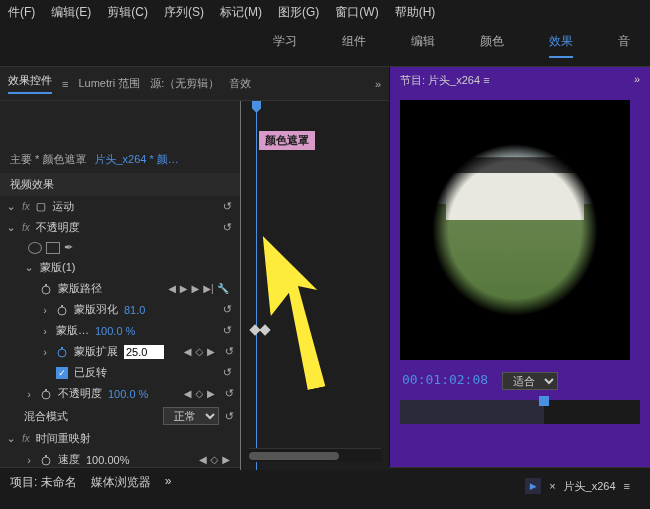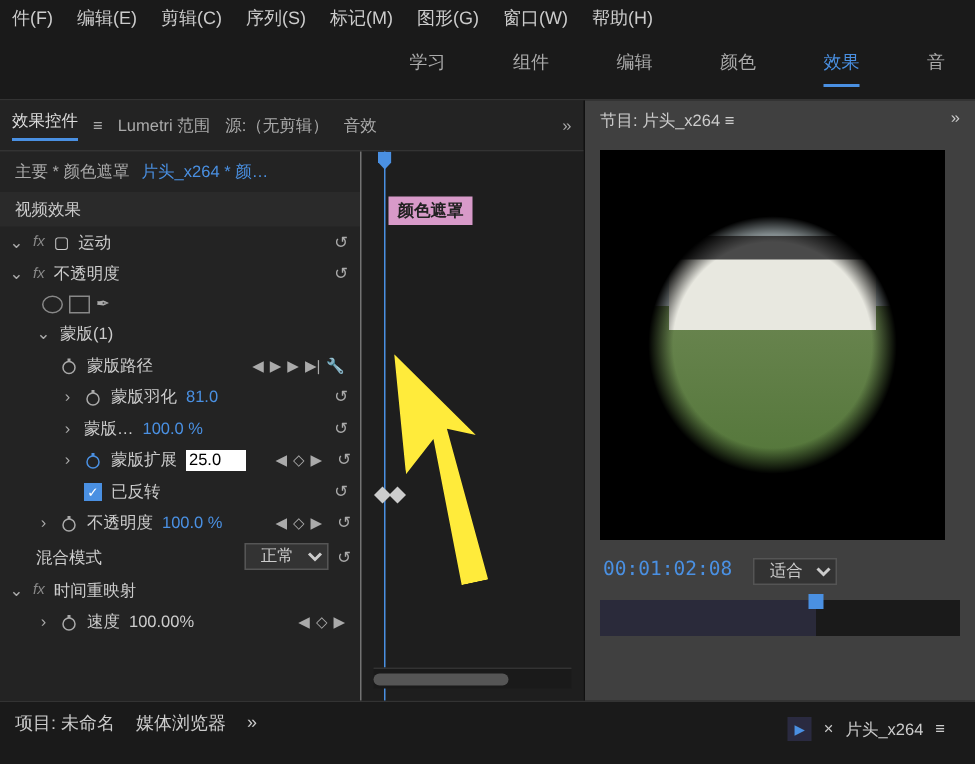--- a/index.html
+++ b/index.html
@@ -5,25 +5,25 @@
 * { margin: 0; padding: 0; box-sizing: border-box; font-family: "Microsoft YaHei", sans-serif; }
 body { background: #1a1a1a; color: #ccc; font-size: 12px; width: 650px; height: 509px; overflow: hidden; position: relative; }
 .menubar { display: flex; gap: 16px; padding: 4px 8px; background: #1a1a1a; font-size: 12px; }
 .menubar span { color: #ccc; cursor: pointer; }
 .tabbar { display: flex; gap: 45px; padding: 8px 0; justify-content: flex-end; padding-right: 20px; border-bottom: 1px solid #333; }
 .tabbar span { color: #aaa; cursor: pointer; }
 .tabbar .active { color: #4a90e2; }
 .tabbar .underline { border-bottom: 2px solid #4a90e2; padding-bottom: 6px; }
 .main { display: flex; height: 400px; }
 .left { width: 390px; background: #232323; border-right: 1px solid #111; display: flex; flex-direction: column; }
-.right { flex: 1; background: #404040; display: flex; flex-direction: column; }
+.right { flex: 1; background: #4c1d95; display: flex; flex-direction: column; }
 .panel-tabs { display: flex; gap: 10px; padding: 6px 8px; align-items: center; font-size: 11px; color: #aaa; border-bottom: 1px solid #333; }
 .panel-tabs .sel { color: #ddd; border-bottom: 2px solid #4a90e2; padding-bottom: 4px; }
 .panel-tabs .menu { margin-left: auto; cursor: pointer; }
-.crumb { padding: 6px 10px; font-size: 11px; color: #aaa; display: flex; gap: 8px; align-items: center; }
+.crumb { padding: 6px 10px; font-size: 11px; color: #aaa; display: flex; gap: 8px; align-items: center; margin-top: 45px; }
 .crumb .link { color: #4a90e2; }
 .section-hdr { padding: 4px 10px; font-size: 11px; color: #ccc; background: #2a2a2a; }
 .prop-row { display: flex; align-items: center; padding: 3px 6px; gap: 6px; font-size: 11px; position: relative; }
 .prop-row .caret { width: 10px; color: #aaa; cursor: pointer; text-align: center; }
 .prop-row .fx { color: #888; font-size: 10px; font-style: italic; }
 .prop-row .stopwatch { width: 12px; height: 12px; cursor: pointer; display: inline-flex; align-items: center; justify-content: center; }
 .prop-row .label { flex: 0 0 auto; color: #ccc; }
 .prop-row .val { color: #4a90e2; cursor: pointer; }
 .prop-row .val-input { background: #fff; color: #000; width: 40px; padding: 1px 2px; border: none; font-size: 11px; }
 .prop-row .kf-nav { display: flex; gap: 4px; align-items: center; margin-left: auto; margin-right: 4px; }

